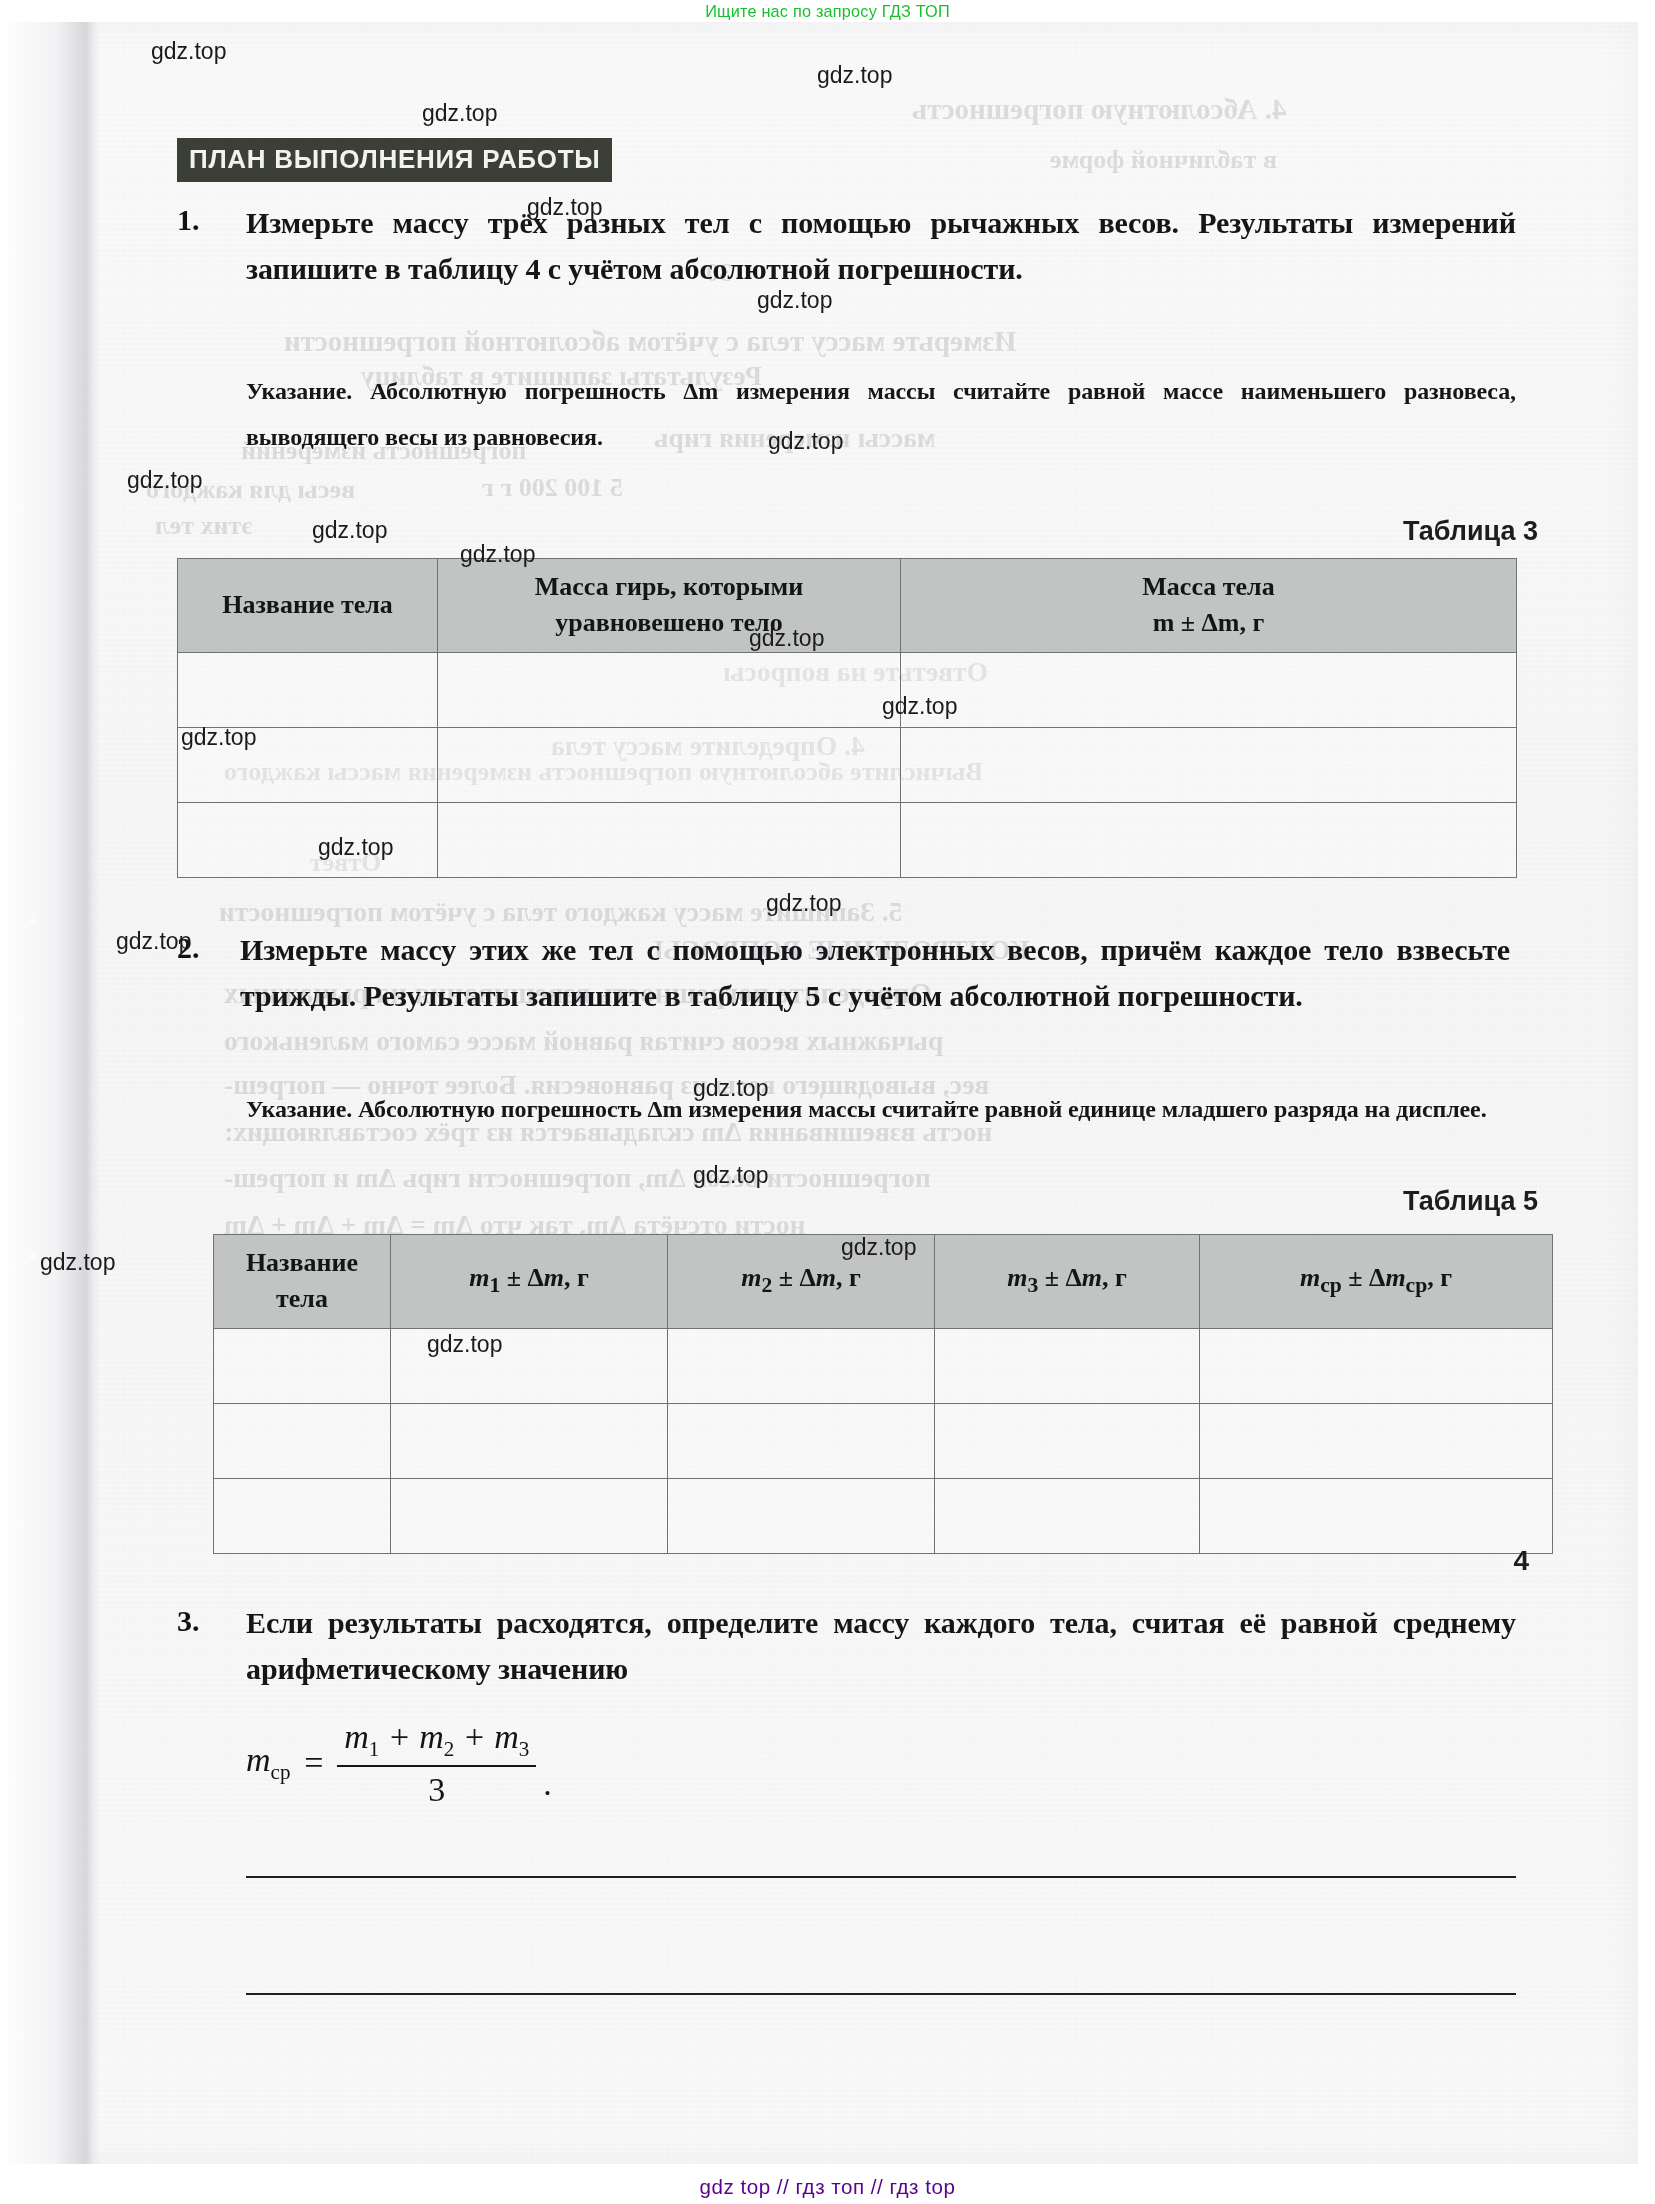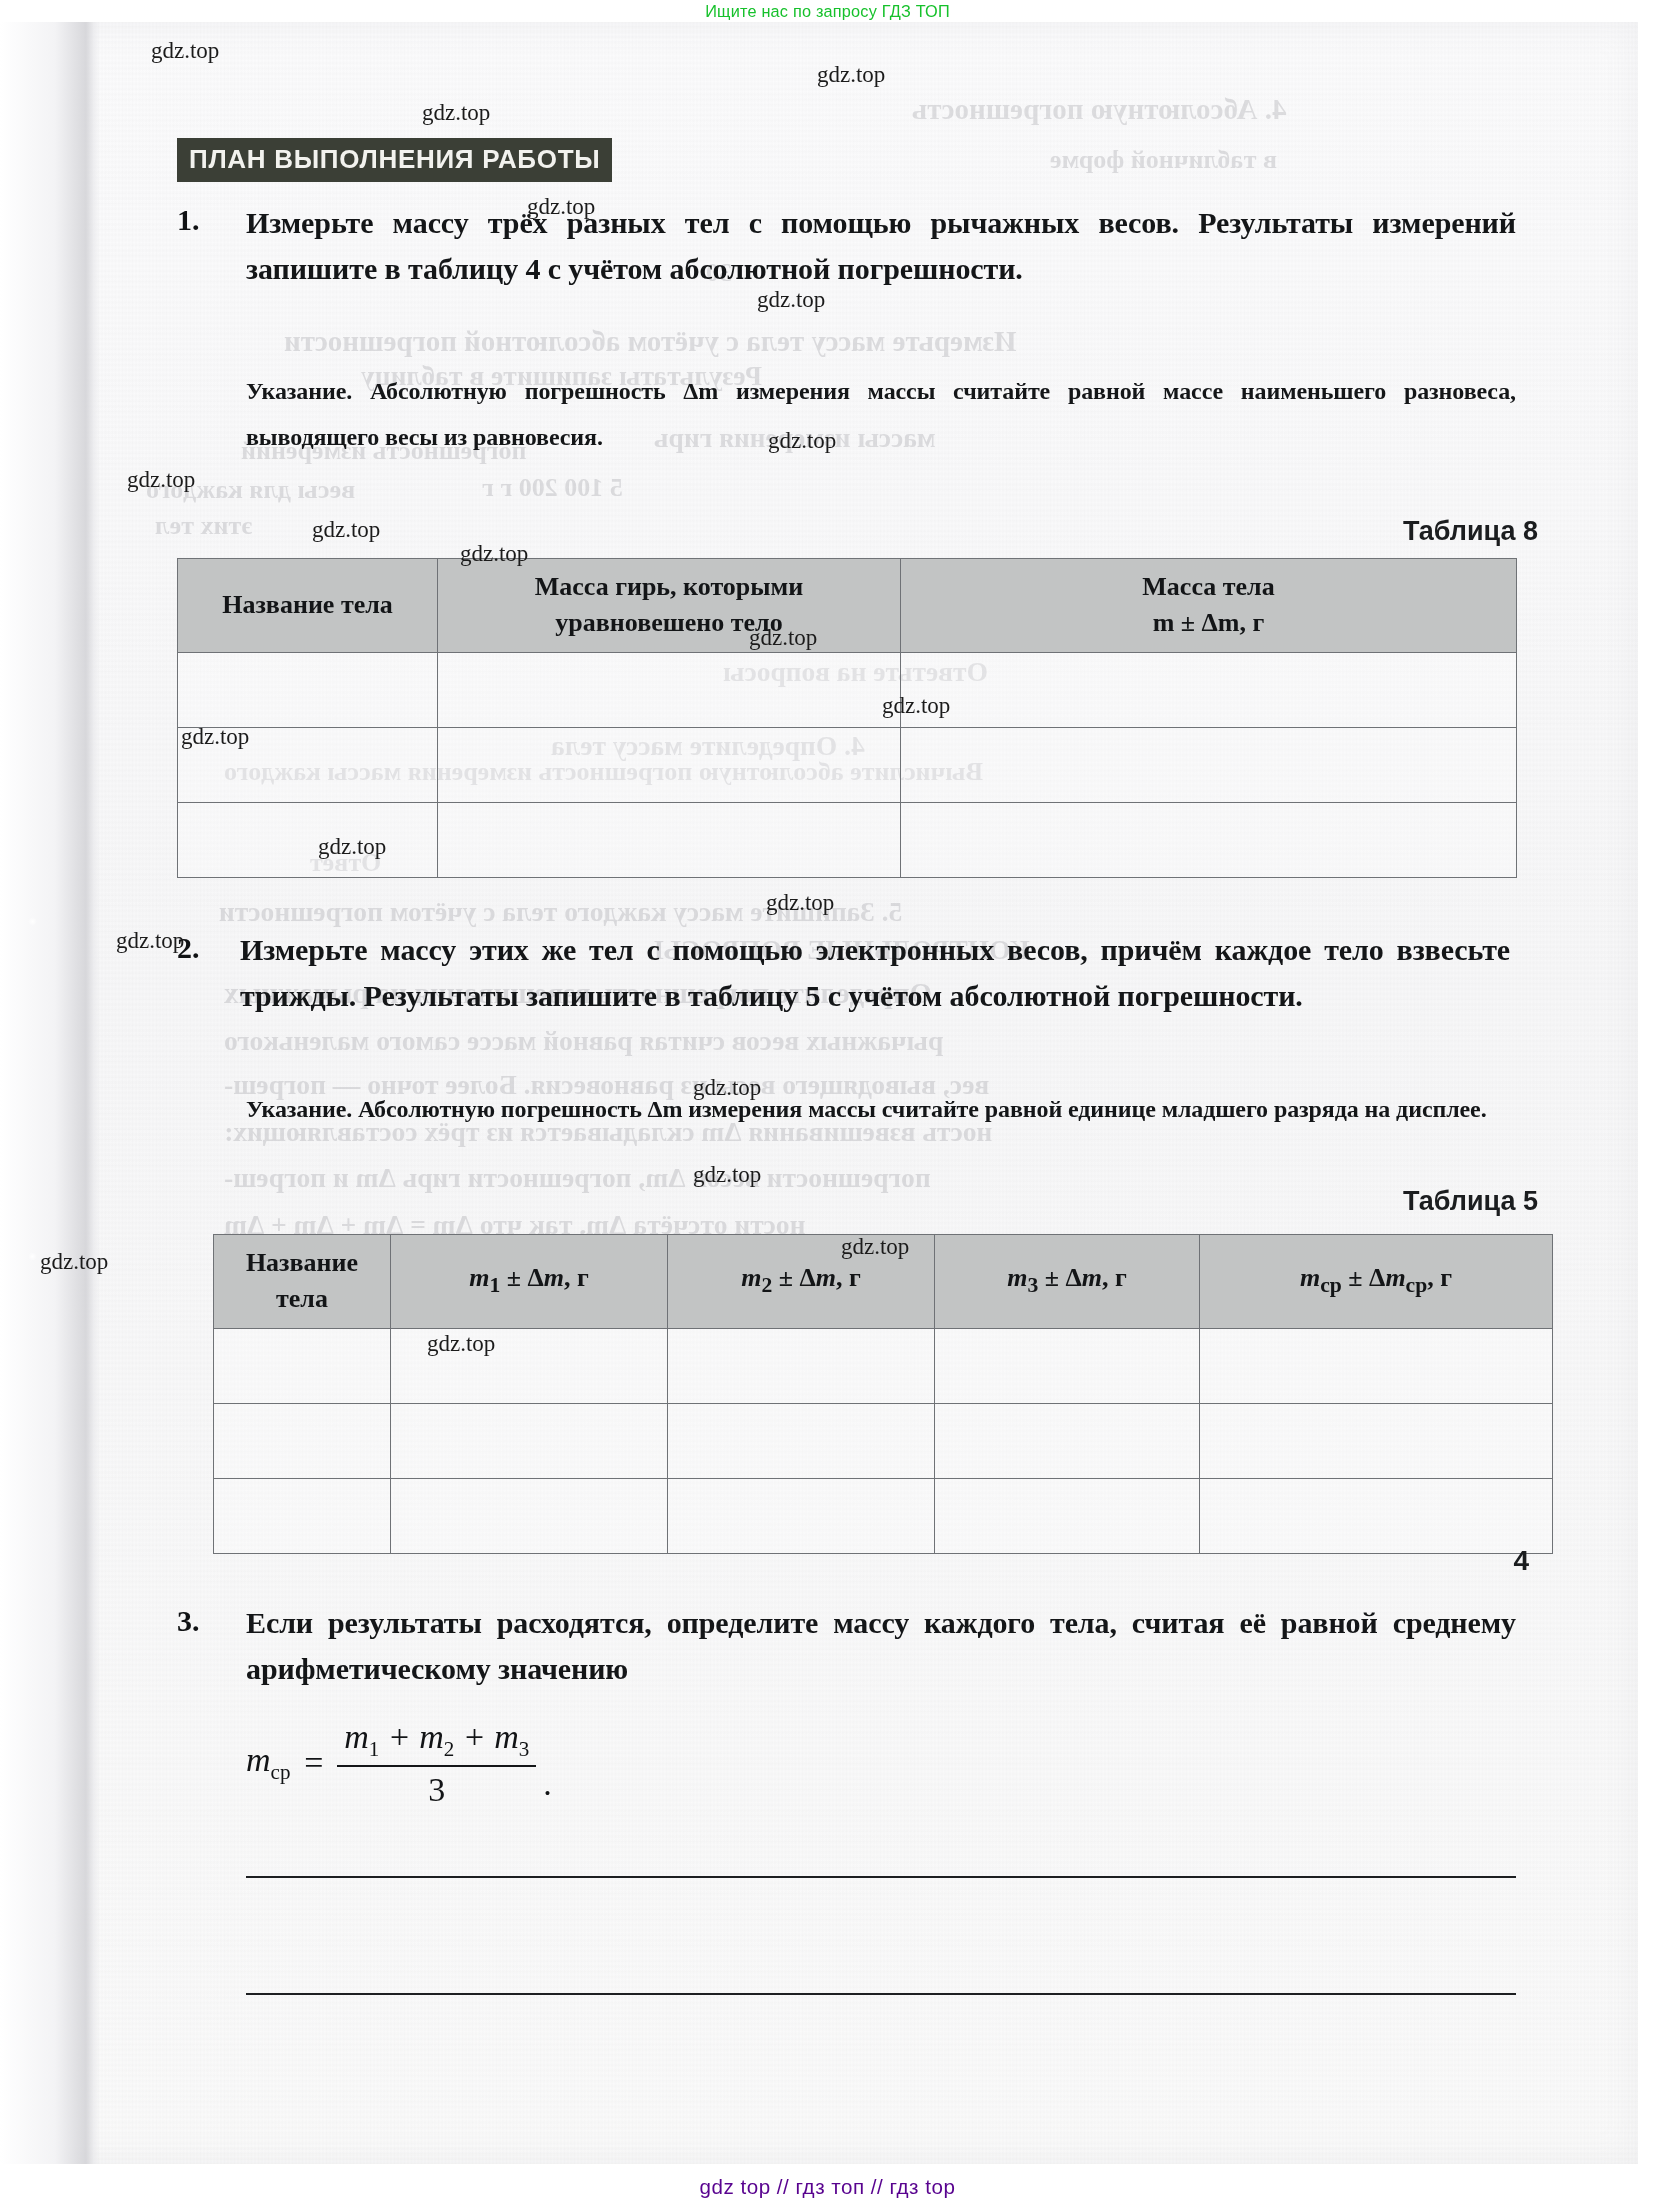--- a/index.html
+++ b/index.html
@@ -241,21 +241,21 @@
     bottom: 96px;
     font-family: "Liberation Sans", sans-serif;
     font-weight: 700;
     font-size: 28px;
     color: #1b1d1f;
   }
 
   
   .wm {
     position: absolute;
-    font-family: Liberation Serif, serif;
+    font-family: Liberation Sans, sans-serif;
     font-size: 23px;
     color: #1b1b1b;
     white-space: nowrap;
     z-index: 30;
     pointer-events: none;
     user-select: none;
   }
 </style>
 </head>
 <body>
@@ -299,21 +299,21 @@
     <div class="section-banner">ПЛАН ВЫПОЛНЕНИЯ РАБОТЫ</div>
 
     <div class="item-num" style="left:177px; top:203px;">1.</div>
     <div class="item-body" style="left:246px; top:200px; width:1270px;">Измерьте массу трёх разных тел с помощью рычажных весов. Результаты измерений запишите в таблицу 4 с учётом абсолютной погрешности.</div>
 
     <div class="hint" style="left:246px; top:368px; width:1270px;">
       <span style="font-weight: 700;">Указание.</span> 
       <span>Абсолютную погрешность Δm измерения массы считайте равной массе наименьшего разновеса, выводящего весы из равновесия.</span>
     </div>
 
-    <div class="table-caption" style="top:516px;">Таблица 8</div>
+    <div class="table-caption" style="top:516px;">Таблица 3</div>
 
     <table class="sheet-table t4" style="top:558px;">
       <colgroup>
         <col style="width:260px">
           <col style="width:463px">
           <col style="width:616px">
       </colgroup>
       <thead>
         <tr>
           <th>

